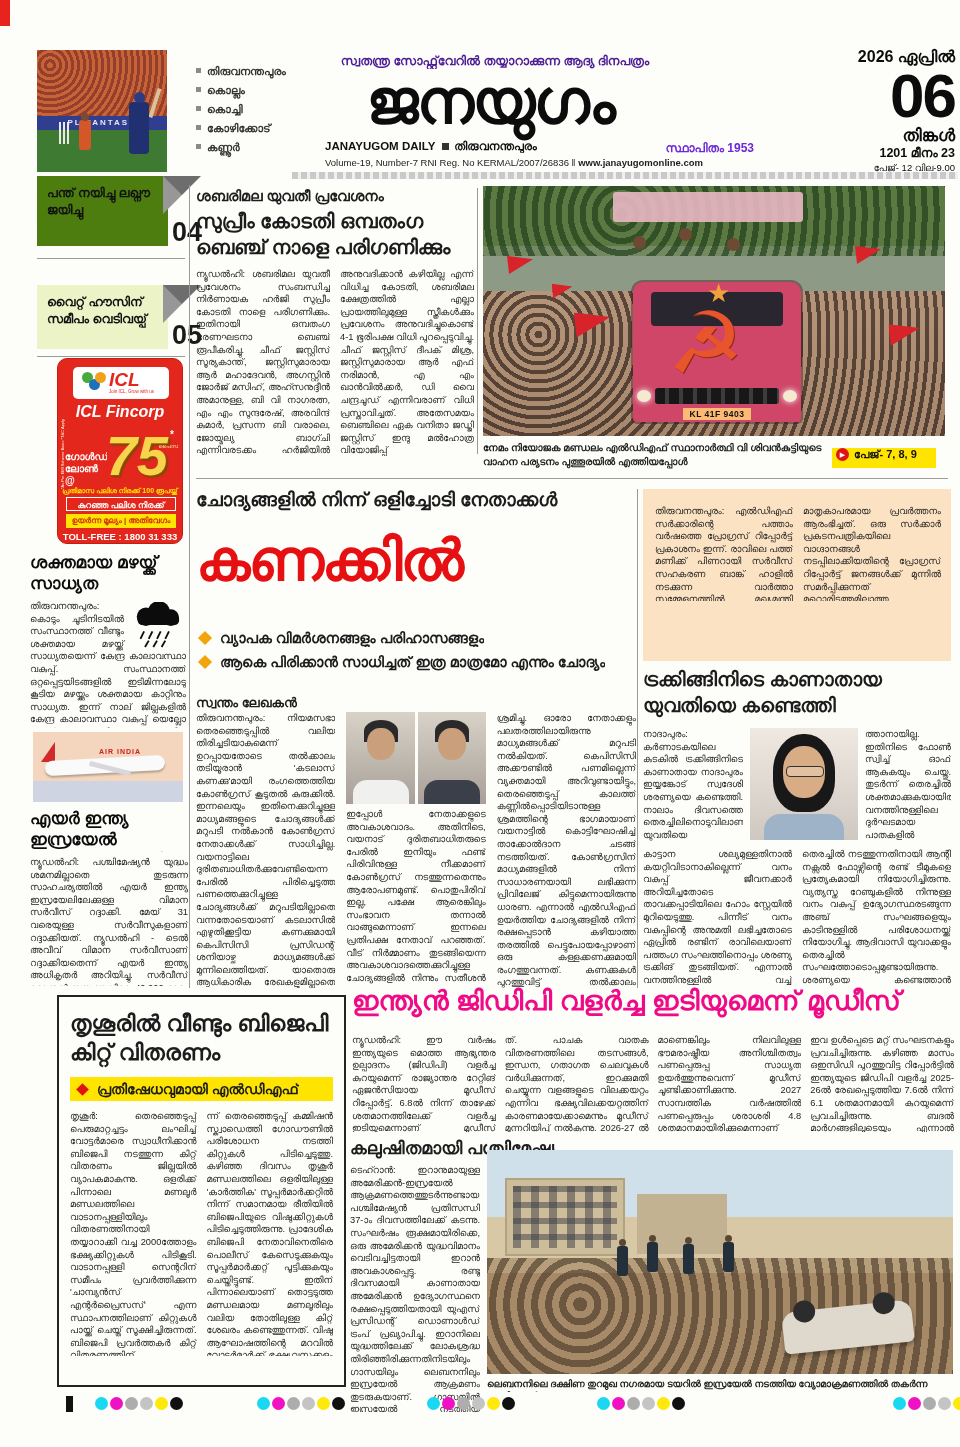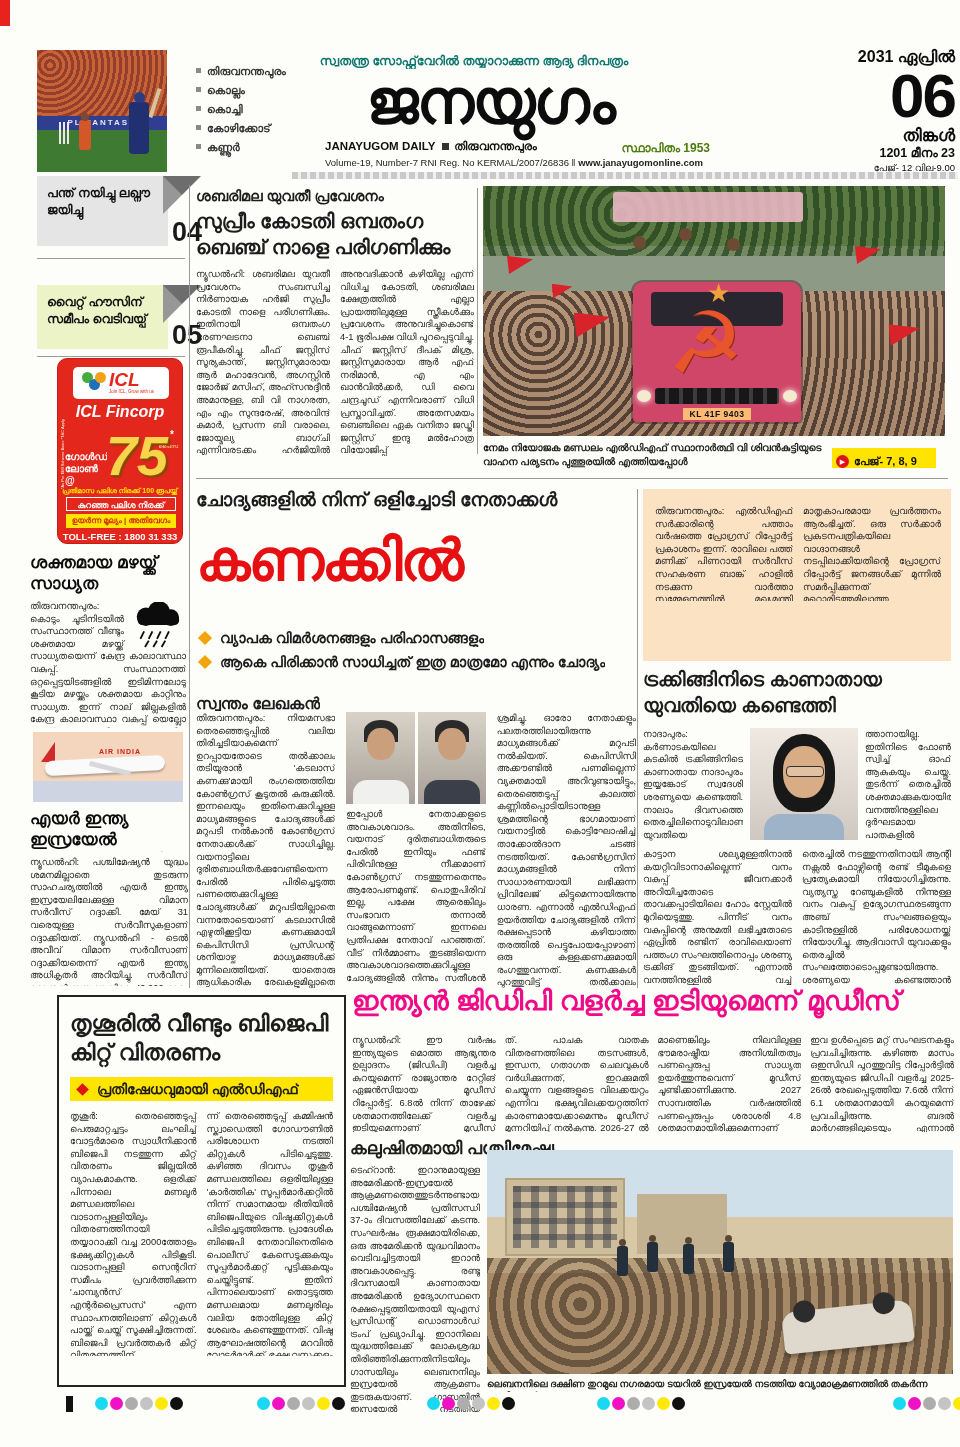--- a/index.html
+++ b/index.html
@@ -6,25 +6,25 @@
   .page{position:relative;width:960px;height:1447px;margin:0 auto;background:#fdfdfa;
         font-family:"Liberation Sans","DejaVu Sans",sans-serif;color:#1c1c1c;overflow:hidden;}
   .abs{position:absolute;}
   .ovh{overflow:hidden;}
   .jus{text-align:justify;}
   .vrule{position:absolute;width:1px;background:#9a9a9a;}
   .hrule{position:absolute;height:1px;background:#9a9a9a;}
 
   
   .corner-mark{left:0;top:0;width:10px;height:26px;background:#e8231e;}
-  .tagline{left:274px;top:54px;width:400px;text-align:center;font-size:12.5px;font-weight:bold;color:#0f766e;}
+  .tagline{left:295px;top:54px;width:400px;text-align:center;font-size:12.5px;font-weight:bold;color:#4c1d95;}
   .mast-title{left:290px;top:64px;width:400px;text-align:center;font-size:62px;font-weight:900;letter-spacing:-2px;color:#0c0c0c;line-height:76px;height:78px;}
   .mast-sub{left:325px;top:140px;width:420px;font-size:11.5px;font-weight:bold;color:#111;}
   .mast-sub .sq{display:inline-block;width:7px;height:7px;background:#333;margin:0 5px 0 7px;}
-  .established{left:560px;top:141px;width:150px;font-size:12px;font-weight:bold;text-align:right;color:#4d7c0f;}
+  .established{left:604px;top:141px;width:150px;font-size:12px;font-weight:bold;text-align:right;color:#6d28d9;}
   .volume-line{left:325px;top:157px;width:430px;font-size:9.5px;color:#222;}
   .volume-line .web{font-weight:bold;}
   .editions{left:196px;top:62px;width:110px;font-size:11px;font-weight:bold;color:#333;line-height:19px;}
   .editions .dot{display:inline-block;width:5px;height:5px;background:#8a8a8a;margin-right:6px;vertical-align:2px;}
   .dateblock{left:795px;top:48px;width:160px;text-align:right;color:#0c0c0c;}
   .dateblock .ym{font-size:16px;font-weight:bold;}
   .dateblock .day{font-size:62px;font-weight:900;line-height:60px;letter-spacing:-2px;}
   .dateblock .wd{font-size:17px;font-weight:bold;}
   .dateblock .cal{font-size:12.5px;font-weight:bold;}
   .dateblock .pr{font-size:9.5px;margin-top:1px;}
@@ -40,21 +40,21 @@
   .cricket .batsman{position:absolute;right:18px;top:52px;width:20px;height:52px;background:#203070;border-radius:4px;}
   .cricket .batsman:before{content:"";position:absolute;left:5px;top:-10px;width:11px;height:11px;border-radius:50%;background:#2b3c84;}
   .cricket .bat{position:absolute;right:10px;top:38px;width:4px;height:30px;background:#d8c49a;transform:rotate(18deg);}
   .cricket .fielder{position:absolute;left:42px;top:70px;width:12px;height:30px;background:#d4572a;border-radius:3px;}
   .cricket .fielder:before{content:"";position:absolute;left:2px;top:-7px;width:8px;height:8px;border-radius:50%;background:#7c4a32;}
   .cricket .stumps{position:absolute;left:22px;top:72px;width:10px;height:22px;
       background:repeating-linear-gradient(90deg,#e8e8e8 0 2px,transparent 2px 4px);}
 
   
   .teaser{width:131px;padding:9px 8px 6px 10px;box-sizing:border-box;}
-  .teaser1{left:37px;top:176px;height:70px;background:#e5e5e5;}
+  .teaser1{left:37px;top:176px;height:70px;background:#4d7c0f;}
   .teaser2{left:37px;top:285px;height:64px;background:#ecf3c6;}
   .teaser .t-label{font-size:12.5px;font-weight:bold;line-height:17px;color:#111;height:36px;overflow:hidden;}
   .teaser .t-page{position:absolute;right:-34px;bottom:-2px;font-size:27px;font-weight:900;color:#1a1a1a;}
   .teaser .t-arrow{position:absolute;right:-33px;top:0;width:0;height:0;border-top:19px solid #6b6b6b;border-right:19px solid transparent;
       border-bottom:19px solid transparent;border-left:19px solid #9a9a9a;filter:contrast(.9);}
   .t-line1{left:37px;top:258px;width:148px;}
   .t-line2{left:37px;top:356px;width:148px;}
 
   
   .icl{left:57px;top:358px;width:126px;height:186px;background:#e4271d;border-radius:10px;box-sizing:border-box;border:1px solid #c21d14;}
@@ -110,33 +110,33 @@
   .lead-photo .jeep .ws{position:absolute;left:18px;top:10px;width:132px;height:34px;background:#2a2630;border-radius:4px;}
   .lead-photo .jeep .emblem{position:absolute;left:34px;top:18px;font-size:86px;line-height:86px;color:#e8542c;text-shadow:1px 1px 0 #8f2a14;}
   .lead-photo .jeep .star{position:absolute;left:74px;top:-4px;font-size:26px;color:#f0a03c;}
   .lead-photo .jeep .grille{position:absolute;left:22px;bottom:18px;width:124px;height:16px;background:repeating-linear-gradient(90deg,#171717 0 10px,#3c3c3c 10px 14px);border-radius:3px;}
   .lead-photo .jeep .hl1,.lead-photo .jeep .hl2{position:absolute;bottom:20px;width:14px;height:12px;border-radius:50%;background:#f4ead0;box-shadow:0 0 6px #fff;}
   .lead-photo .jeep .hl1{left:4px;}  .lead-photo .jeep .hl2{right:4px;}
   .lead-photo .plate{position:absolute;left:50px;bottom:2px;width:68px;height:12px;background:#fdba74;color:#111;
       font-size:8.5px;font-weight:bold;text-align:center;line-height:12px;letter-spacing:.5px;}
   .lead-photo .head{position:absolute;width:13px;height:13px;border-radius:50%;background:#6e4a34;}
   .lead-caption{left:483px;top:441px;width:340px;font-size:10px;line-height:13.5px;font-weight:bold;color:#222;height:30px;}
-  .page-badge{left:832px;top:448px;width:104px;height:20px;background:#ffe400;display:flex;align-items:flex-end;gap:5px;padding-left:4px;box-sizing:border-box;}
+  .page-badge{left:832px;top:448px;width:104px;height:20px;background:#ffe400;display:flex;align-items:flex-start;gap:5px;padding-left:4px;box-sizing:border-box;}
   .page-badge .play{width:13px;height:13px;border-radius:50%;background:#e01212;color:#fff;font-size:7px;line-height:13px;text-align:center;}
   .page-badge .txt{font-size:11px;font-weight:900;color:#111;}
   .mid-sep{left:196px;top:478px;width:752px;}
 
   
   .ms-kicker{left:196px;top:489px;width:440px;font-size:19px;font-weight:900;height:24px;}
   .ms-hl{left:196px;top:514px;width:442px;height:94px;font-size:57px;font-weight:900;color:#e60f12;line-height:92px;letter-spacing:-2px;}
   .ms-bullets{left:200px;top:630px;width:436px;}
   .ms-bullet{display:flex;gap:10px;align-items:flex-start;margin-bottom:7px;}
   .ms-bullet .dia{width:10px;height:10px;background:#f2a50a;transform:rotate(45deg);margin-top:3px;flex:none;}
   .ms-bullet .bt{font-size:14.5px;font-weight:700;line-height:17px;}
-  .ms-byline{left:196px;top:695px;font-size:16px;font-weight:bold;}
+  .ms-byline{left:196px;top:695px;font-size:13px;font-weight:bold;}
   .ms-cols{left:196px;top:712px;width:440px;height:276px;display:flex;gap:11px;}
   .ms-cols .col{width:140px;height:276px;overflow:hidden;}
   .ms-photos{width:140px;height:92px;display:flex;gap:3px;margin-bottom:4px;}
   .headshot{flex:1;position:relative;background:linear-gradient(#d8d2c8,#a8a098);overflow:hidden;}
   .headshot .hair{position:absolute;left:50%;top:8px;width:34px;height:22px;margin-left:-17px;border-radius:50% 50% 0 0;background:#2a2a2a;}
   .headshot .face{position:absolute;left:50%;top:16px;width:28px;height:32px;margin-left:-14px;border-radius:46%;background:#caa07c;}
   .headshot .body{position:absolute;left:50%;bottom:-6px;width:56px;height:30px;margin-left:-28px;border-radius:14px 14px 0 0;background:#f0f0ee;}
   .headshot.dark .body{background:#3a3f4a;}
 
   
@@ -224,21 +224,21 @@
   <div class="abs mast-sub ovh">
     <span>JANAYUGOM DAILY</span><span class="sq"></span><span>തിരുവനന്തപുരം</span>
   </div>
   <div class="abs established ovh">സ്ഥാപിതം 1953</div>
   <div class="abs volume-line ovh">
     <span>Volume-19, Number-7   RNI Reg. No KERMAL/2007/26836   ‖</span>
     <span class="web">www.janayugomonline.com</span>
   </div>
 
   <div class="abs dateblock">
-    <div class="ym">2031 ഏപ്രിൽ</div>
+    <div class="ym">2026 ഏപ്രിൽ</div>
     <div class="day">06</div>
     <div class="wd">തിങ്കൾ</div>
     <div class="cal">1201 മീനം 23</div>
     <div class="pr">പേജ്- 12 വില-9.00</div>
   </div>
 
   <div class="abs gray-strip"></div>
 
   <div class="abs teaser teaser1">
     <div class="t-label">പന്ത് നയിച്ചു ലഖ്നൗ ജയിച്ചു</div>

